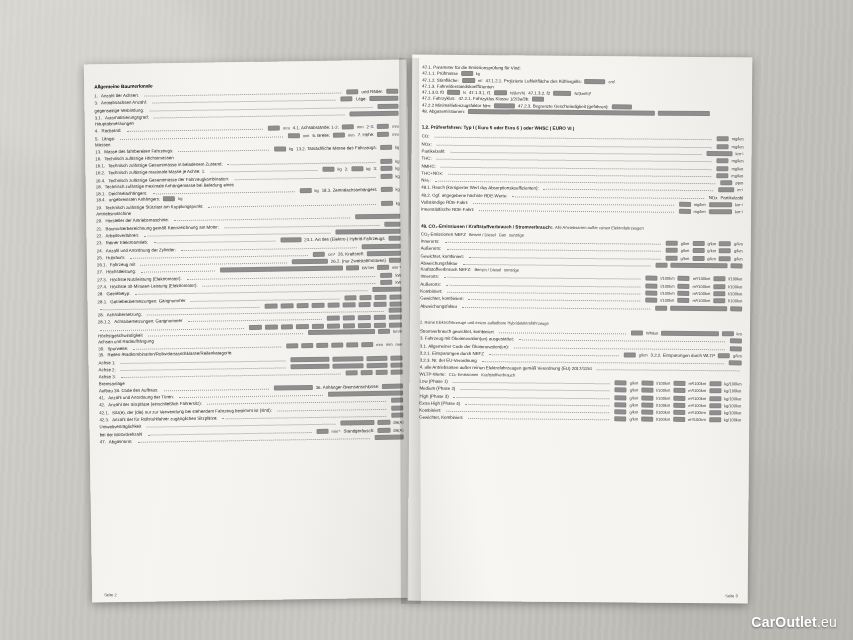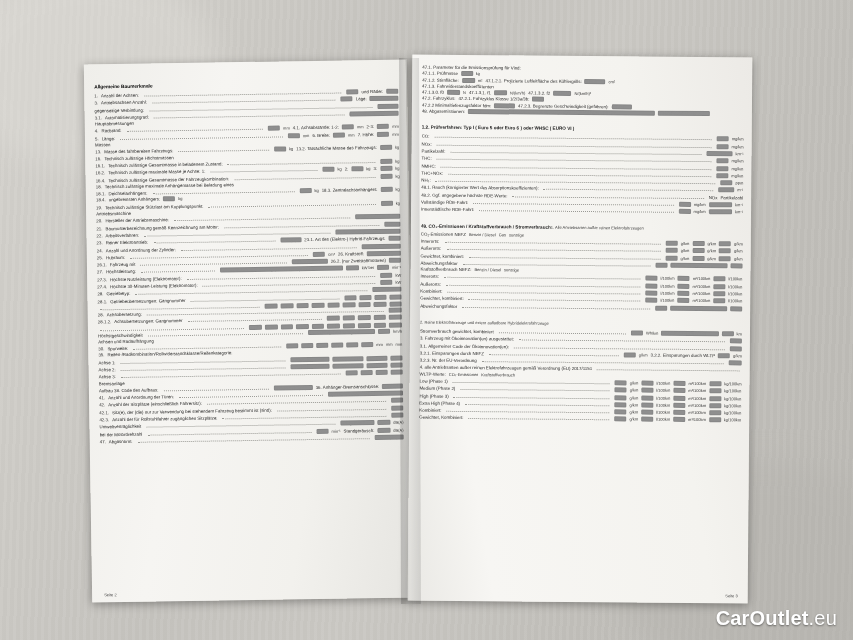--- a/index.html
+++ b/index.html
@@ -55,21 +55,21 @@
   }
   .sec{font-size:4.6px;font-weight:bold;color:#1a1a1a;margin-top:2px;}
   .mini{font-size:4px;color:#3a3a3a;}
   .foot{position:absolute;bottom:5px;font-size:4px;color:#444;}
   .foot.l{left:12px;} .foot.r{right:10px;}
   .hdr{font-size:4.8px;font-weight:bold;margin-bottom:2px;}
   .u{font-size:4px;color:#333;}
   
   #watermark{
     position:absolute;right:16px;bottom:10px;
-    font-size:20px;color:#ffffff;letter-spacing:.2px;
+    font-size:14px;color:#ffffff;letter-spacing:.2px;
     text-shadow:0 1px 2px rgba(0,0,0,.45);
     font-family:"Liberation Sans", sans-serif;
   }
   #watermark .b{font-weight:bold;}
   
   .blob{position:absolute;border-radius:50%;filter:blur(14px);opacity:.35;}
 </style>
 </head>
 <body>
 

